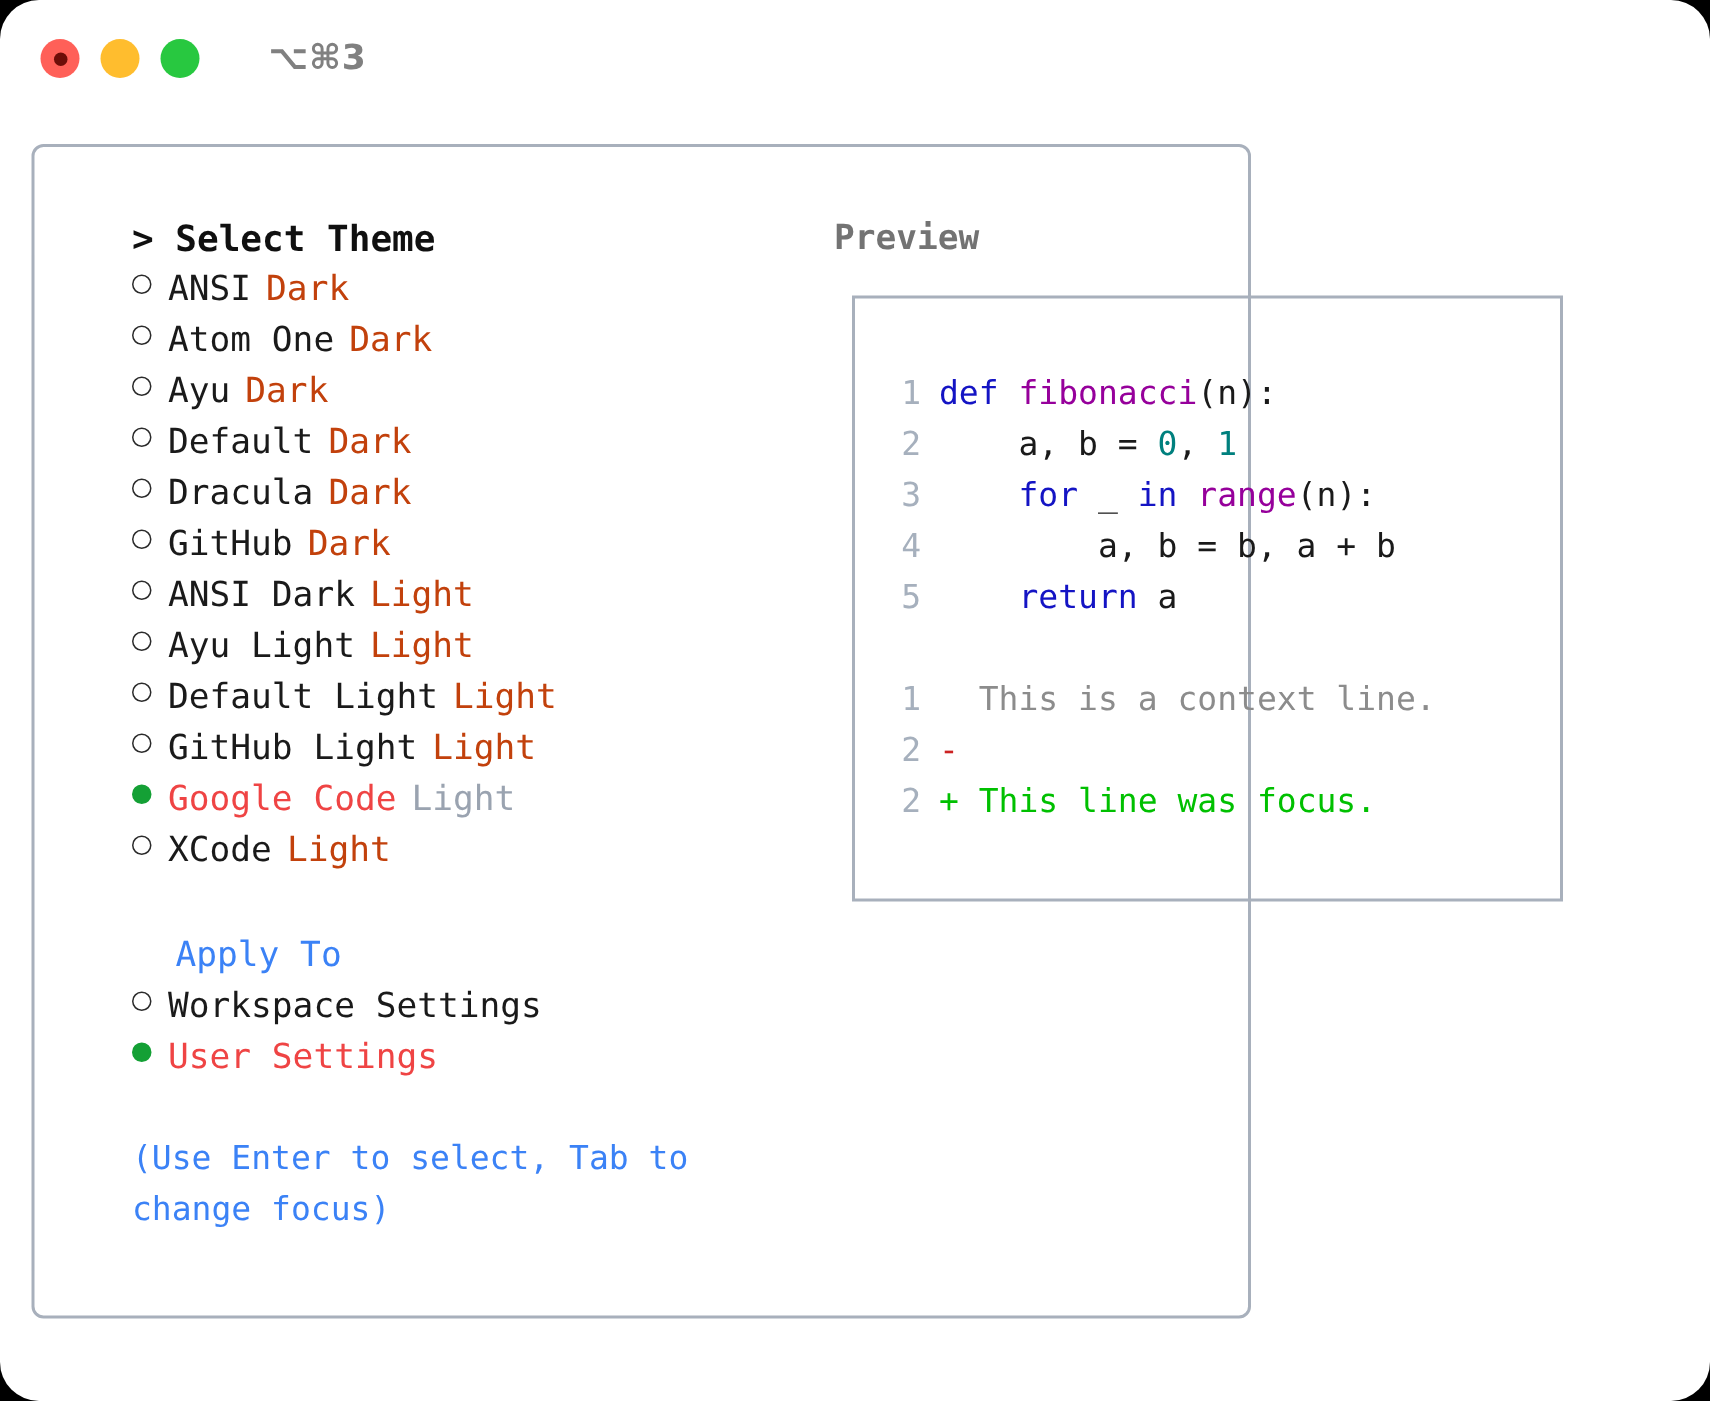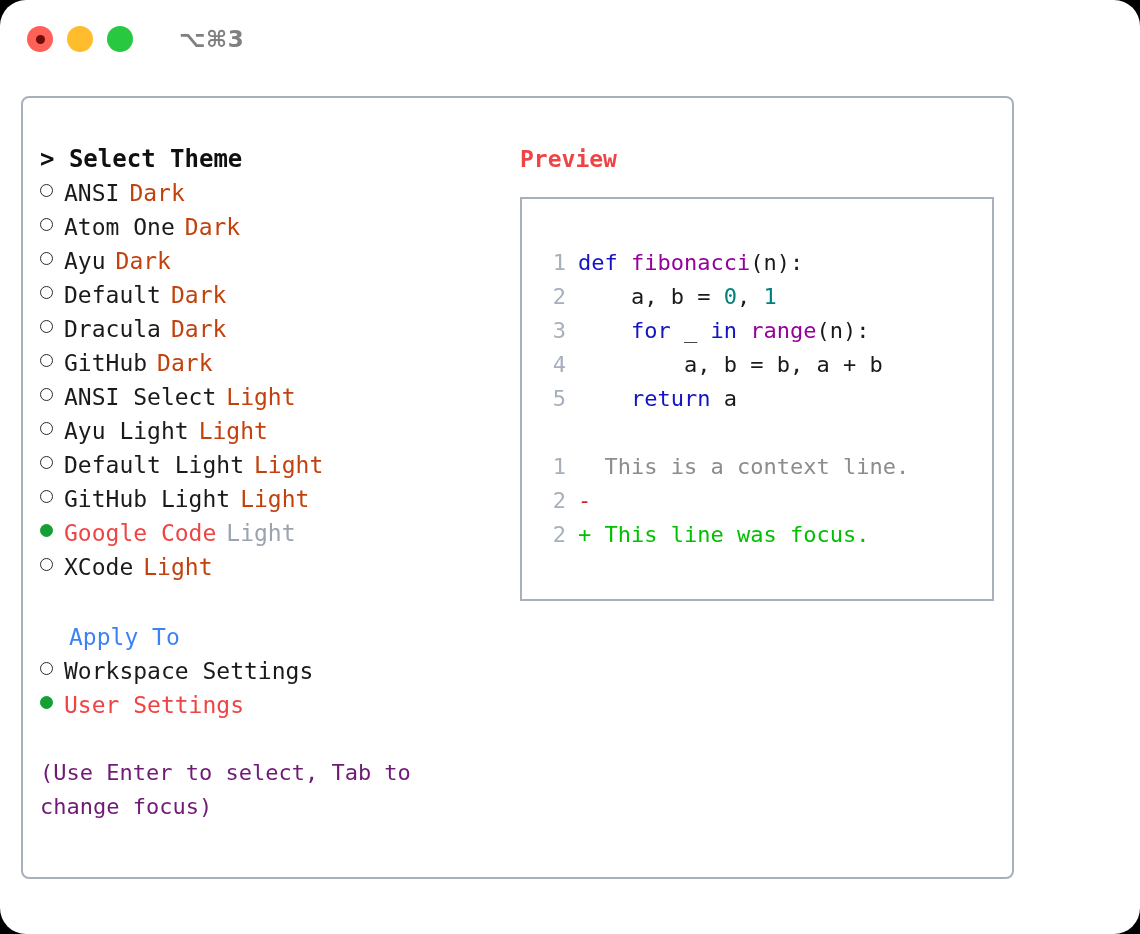--- a/index.html
+++ b/index.html
@@ -63,25 +63,26 @@
     color: #808080;
     letter-spacing: 0.5px;
     font-family: "DejaVu Sans", sans-serif;
   }
 
   
   .panel {
     position: absolute;
     left: 21px;
     top: 96px;
-    width: 993px;
+    width: 813px;
     height: 783px;
     border: 2px solid #a8b0bc;
     border-radius: 8px;
     box-sizing: border-box;
+    padding-left: 48px;
   }
 
   .columns {
     display: flex;
     padding: 44px 0 0 17px;
   }
   .col-left  { width: 460px; flex: none; }
   .col-right { flex: 1; }
 
   
@@ -128,32 +129,32 @@
     line-height: 34px;
     color: #3b82f6;
     margin-left: 29px;
     margin-top: 36px;
     white-space: pre;
   }
   .hint {
     margin-top: 34px;
     font-size: 22px;
     line-height: 34px;
-    color: #701a75;
+    color: #3b82f6;
     max-width: 400px;
     white-space: pre-wrap;
   }
 
   
   .preview-head {
     font-size: 23px;
     font-weight: bold;
-    color: #ef4444;
-    line-height: 34px;
-    margin-left: 20px;
+    color: #737373;
+    line-height: 34px;
+    margin-left: 8px;
   }
   .code-box {
     margin: 21px 0 0 20px;
     width: 474px;
     height: 404px;
     border: 2px solid #a8b0bc;
     box-sizing: border-box;
     padding: 47px 0 0 18px;
   }
   .code-line {
@@ -198,21 +199,21 @@
 
       <div class="col-left">
         <div class="section-head">&gt; Select Theme</div>
         <div id="theme-list">
             <div class="opt-row"><span class="bullet"></span><span class="opt-label">ANSI</span><span class="opt-tag">Dark</span></div>
             <div class="opt-row"><span class="bullet"></span><span class="opt-label">Atom One</span><span class="opt-tag">Dark</span></div>
             <div class="opt-row"><span class="bullet"></span><span class="opt-label">Ayu</span><span class="opt-tag">Dark</span></div>
             <div class="opt-row"><span class="bullet"></span><span class="opt-label">Default</span><span class="opt-tag">Dark</span></div>
             <div class="opt-row"><span class="bullet"></span><span class="opt-label">Dracula</span><span class="opt-tag">Dark</span></div>
             <div class="opt-row"><span class="bullet"></span><span class="opt-label">GitHub</span><span class="opt-tag">Dark</span></div>
-            <div class="opt-row"><span class="bullet"></span><span class="opt-label">ANSI Select</span><span class="opt-tag">Light</span></div>
+            <div class="opt-row"><span class="bullet"></span><span class="opt-label">ANSI Dark</span><span class="opt-tag">Light</span></div>
             <div class="opt-row"><span class="bullet"></span><span class="opt-label">Ayu Light</span><span class="opt-tag">Light</span></div>
             <div class="opt-row"><span class="bullet"></span><span class="opt-label">Default Light</span><span class="opt-tag">Light</span></div>
             <div class="opt-row"><span class="bullet"></span><span class="opt-label">GitHub Light</span><span class="opt-tag">Light</span></div>
             <div class="opt-row selected"><span class="bullet"></span><span class="opt-label">Google Code</span><span class="opt-tag">Light</span></div>
             <div class="opt-row"><span class="bullet"></span><span class="opt-label">XCode</span><span class="opt-tag">Light</span></div>
           </div>
 
         <div class="subsection">Apply To</div>
         <div id="apply-list">
             <div class="opt-row"><span class="bullet"></span><span class="opt-label">Workspace Settings</span></div>

